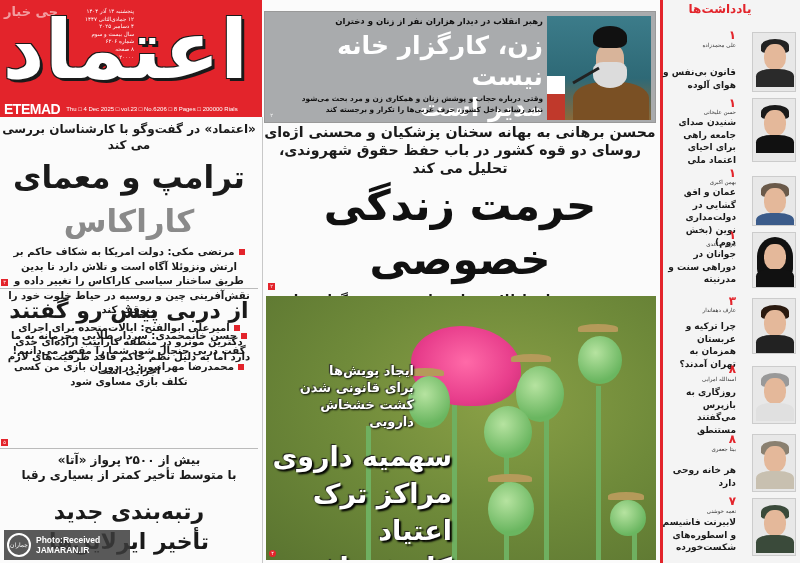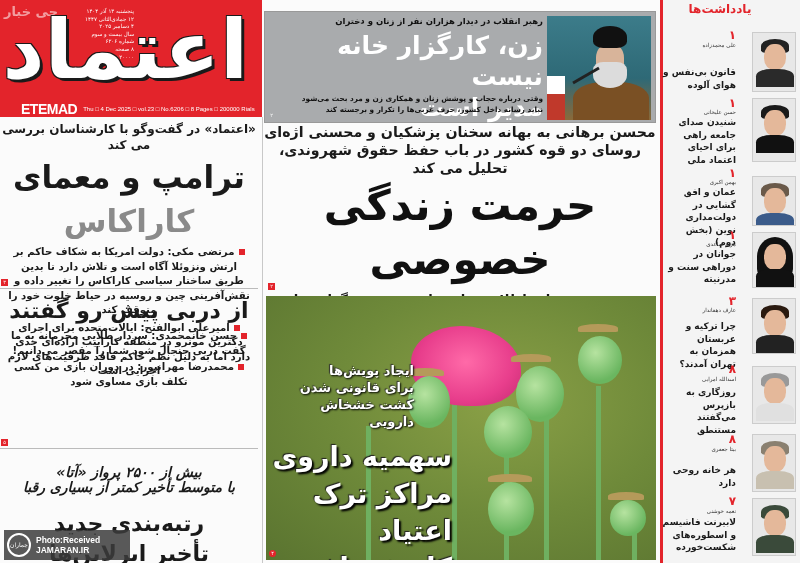--- a/index.html
+++ b/index.html
@@ -5,21 +5,21 @@
   * { box-sizing: border-box; margin: 0; padding: 0; }
   html, body { width: 800px; height: 563px; overflow: hidden; background: #f2f2f2; }
   body { font-family: "DejaVu Sans", sans-serif; position: relative; direction: ltr; }
   .page { position: absolute; left: 0; top: 0; width: 800px; height: 563px; background: #fbfbfb; }
 
   
   .masthead { position: absolute; left: 0; top: 0; width: 262px; height: 117px; background: #e3242b; overflow: hidden; }
   .masthead .logo { position: absolute; right: 14px; top: 2px; font-family: "DejaVu Sans", sans-serif; font-weight: bold; font-size: 82px; color: #fff; direction: rtl; letter-spacing: -4px; line-height: 96px; text-shadow: 3px 3px 0 #1a1a1a, -1px -1px 0 #1a1a1a, 1px -1px 0 #1a1a1a, -1px 1px 0 #1a1a1a; }
   .masthead .dates { position: absolute; left: 72px; top: 8px; width: 62px; direction: rtl; text-align: right; color: #fff; font-size: 5.5px; line-height: 7.6px; }
   .masthead .watermark { position: absolute; left: 4px; top: 4px; color: rgba(255,255,255,0.55); font-size: 13px; font-weight: bold; direction: rtl; }
-  .masthead .brand-strip { position: absolute; left: 17px; bottom: 0; width: 280px; height: 16px; background: #e3242b; display: flex; align-items: center; }
+  .masthead .brand-strip { position: absolute; left: 0; bottom: 0; width: 280px; height: 16px; background: #e3242b; display: flex; align-items: center; }
   .masthead .latin { color: #fff; font-family: "Liberation Sans", sans-serif; font-size: 14px; font-weight: bold; letter-spacing: -0.5px; padding-left: 4px; }
   .masthead .issue { color: #fff; font-family: "Liberation Sans", sans-serif; font-size: 6px; margin-left: 6px; white-space: nowrap; }
 
   
   .top-banner { position: absolute; left: 264px; top: 11px; width: 392px; height: 112px; background: #a9abad; border: 1px solid #999; }
   .top-banner .kicker { position: absolute; right: 112px; top: 4px; font-size: 8.5px; font-weight: bold; color: #111; direction: rtl; white-space: nowrap; }
   .top-banner .headline { position: absolute; right: 112px; top: 18px; font-size: 25px; font-weight: bold; color: #fff; direction: rtl; text-align: right; line-height: 31px; }
   .top-banner .dek { position: absolute; right: 112px; top: 82px; font-size: 7.3px; font-weight: bold; color: #111; direction: rtl; text-align: right; line-height: 10.5px; width: 280px; }
   .top-banner .photo { position: absolute; right: 4px; top: 4px; width: 104px; height: 104px; background: linear-gradient(180deg, #3c7c8a 0%, #2e6976 60%, #8a6a3a 100%); overflow: hidden; }
   .photo .turban { position: absolute; left: 46px; top: 10px; width: 34px; height: 22px; background: #111; border-radius: 50% 50% 30% 30%; }
@@ -141,21 +141,21 @@
       <div class="body" style="margin-top:4px;">
         <span class="bullet"></span><span>حسن خانمحمدی: سردار طلایی محرمانه به ما گفت دربی جنجال شود شما را مقصر می‌دانیم!</span>
       </div>
       <div class="body" style="margin-top:2px;">
         <span class="bullet"></span><span>محمدرضا مهرانپور: در دوران بازی من کسی تکلف بازی مساوی شود</span>
       </div>
       <div class="pageno" style="left:1px; bottom:2px;">۵</div>
     </div>
 
     <div class="story" style="top:336px; height:110px; border-bottom:none;">
-      <div class="kicker" style="font-size:14px; line-height:15px; margin-top:12px;font-style:italic;">
+      <div class="kicker" style="font-size:12px; line-height:15px; margin-top:0;">
         <div>بیش از ۲۵۰۰ پرواز «آتا»</div>
         <div>با متوسط تأخیر کمتر از بسیاری رقبا</div>
       </div>
       <div class="headline" style="font-size:22px; line-height:30px; margin-top:14px;">
         <div>رتبه‌بندی جدید</div>
         <div>تأخیر ایرلاین‌ها</div>
       </div>
     </div>
   </div>
 

